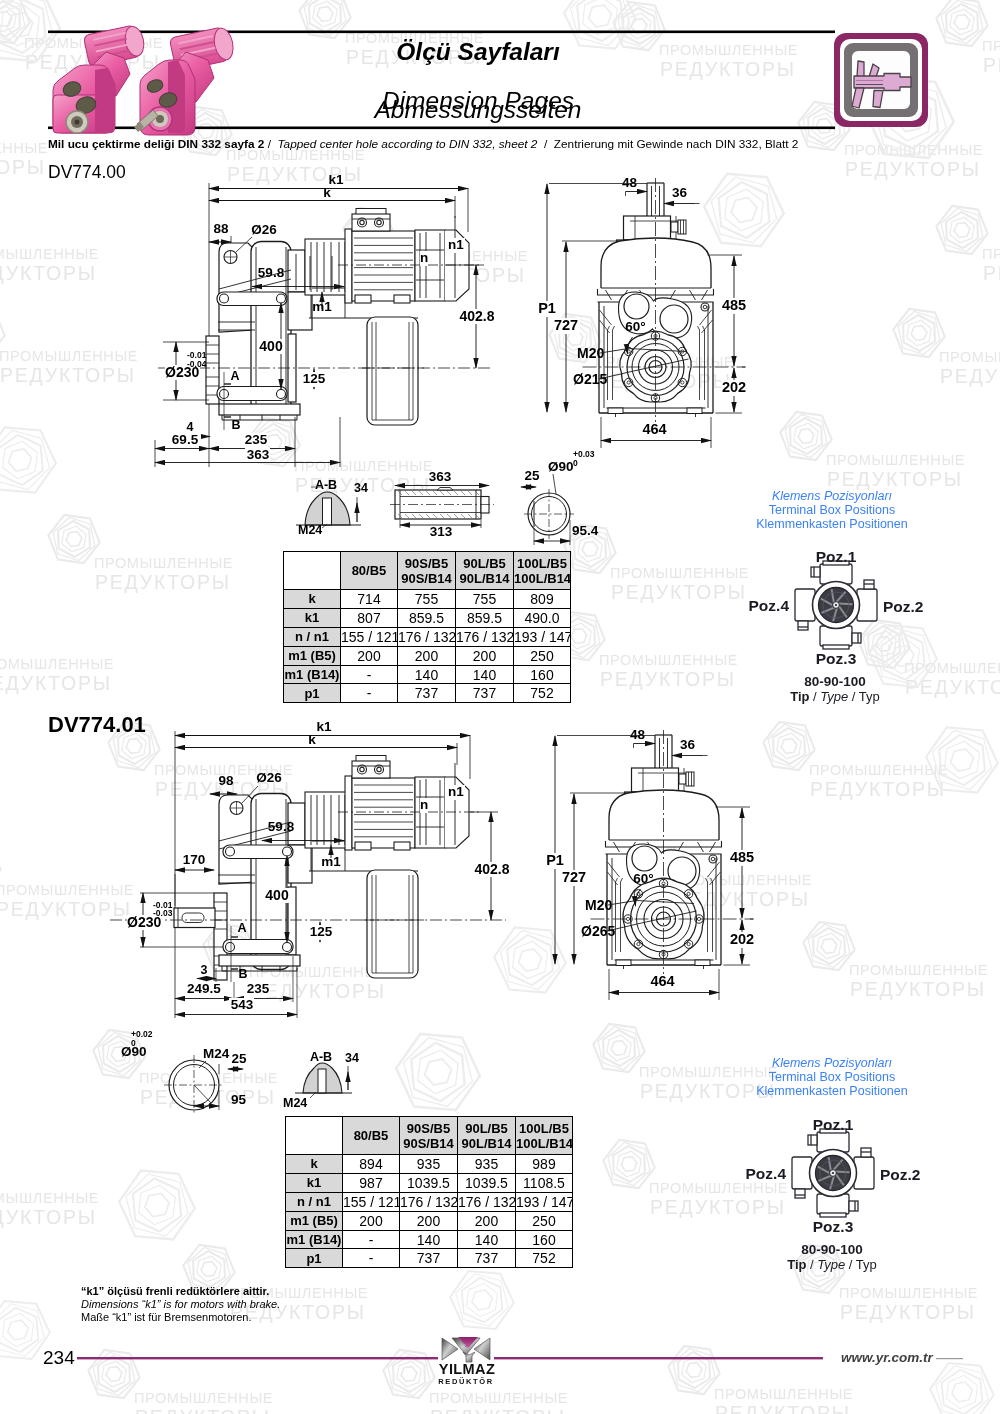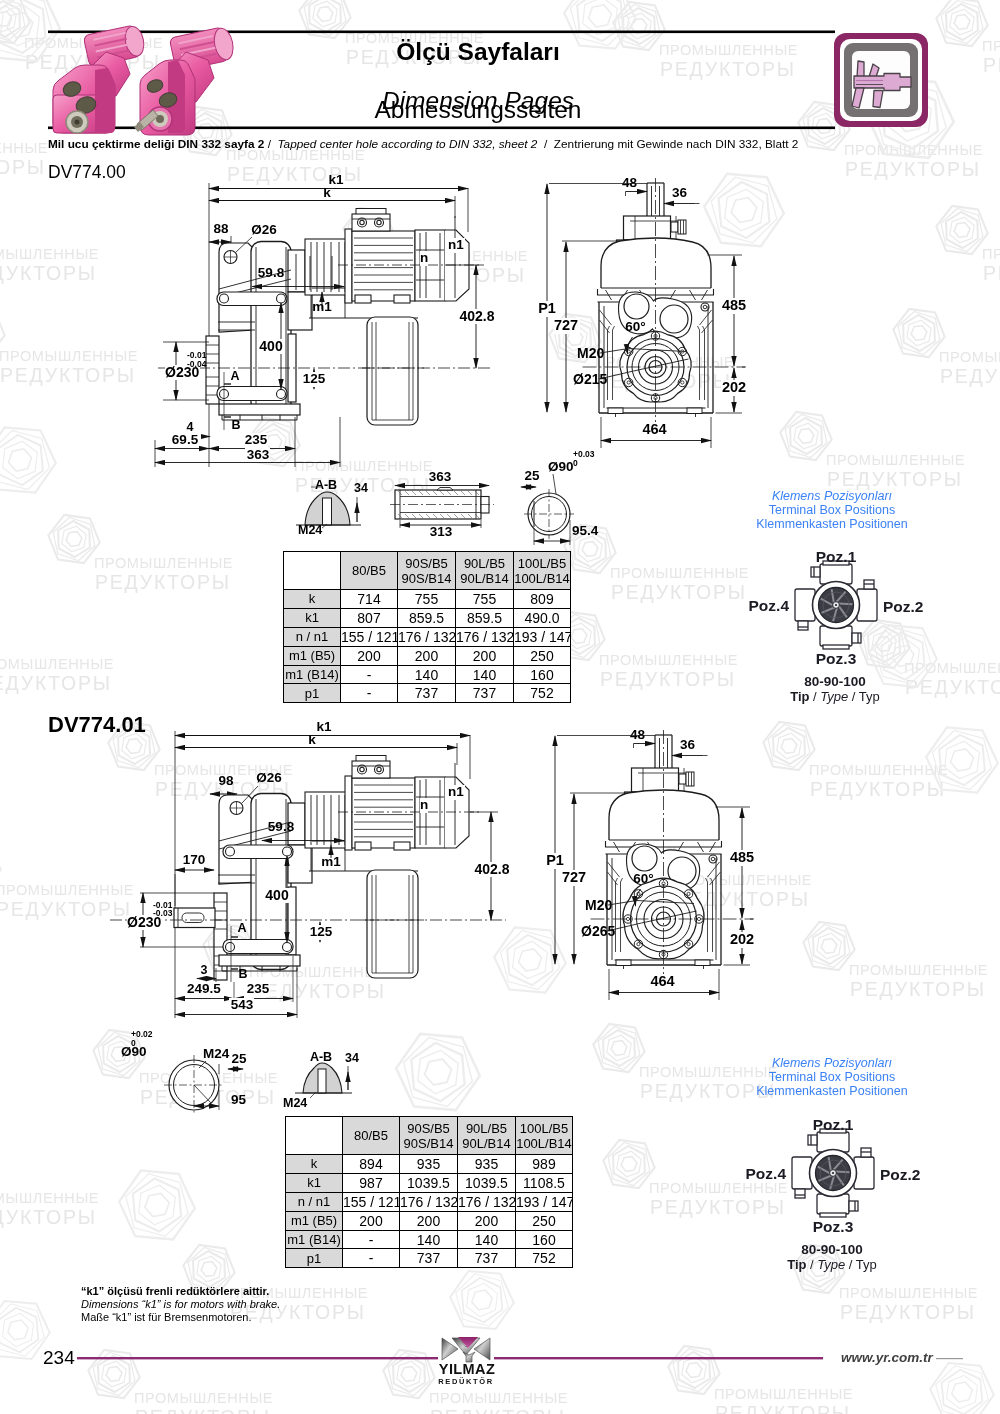--- a/index.html
+++ b/index.html
@@ -1,23 +1,23 @@
 <!DOCTYPE html>
 <html><head><meta charset="utf-8">
 <style>
 html,body{margin:0;padding:0;background:#fff;}
 #page{position:relative;width:1000px;height:1414px;overflow:hidden;background:#fff;
   font-family:"Liberation Sans",sans-serif;}
 #art{position:absolute;left:0;top:0;z-index:1;}
 .htm{position:absolute;z-index:2;}
-.tt{font-weight:bold;font-size:24.5px;color:#000;text-align:center;width:400px;left:278px;}
+.tt{font-weight:bold;font-size:24.5px;color:#000;text-align:center;width:400px;left:278px;font-style:italic;}
 table.dim{border-collapse:collapse;table-layout:fixed;background:#fff;}
 table.dim td{border:1.6px solid #000;text-align:center;vertical-align:middle;
   font-size:14px;padding:0;color:#000;background:#fff;white-space:nowrap;overflow:hidden;}
-table.dim td.h{background:#d9d9d9;font-weight:normal;font-size:13px;}
+table.dim td.h{background:#d9d9d9;font-weight:bold;font-size:13px;}
 table.dim td.e{background:#fff;}
 .kl{font-size:12.5px;line-height:13.8px;text-align:center;color:#3b82f6;width:280px;}
 .note{font-size:11px;line-height:13px;color:#000;}
 </style></head><body>
 <div id="page">
 
 <svg id="art" width="1000" height="1414" viewBox="0 0 1000 1414">
 <defs>
 <marker id="ae" markerWidth="11" markerHeight="7" refX="10" refY="3" orient="auto" markerUnits="userSpaceOnUse">
           <path d="M11,3 L0,0.3 L0,5.7 z" fill="#111"></path>

